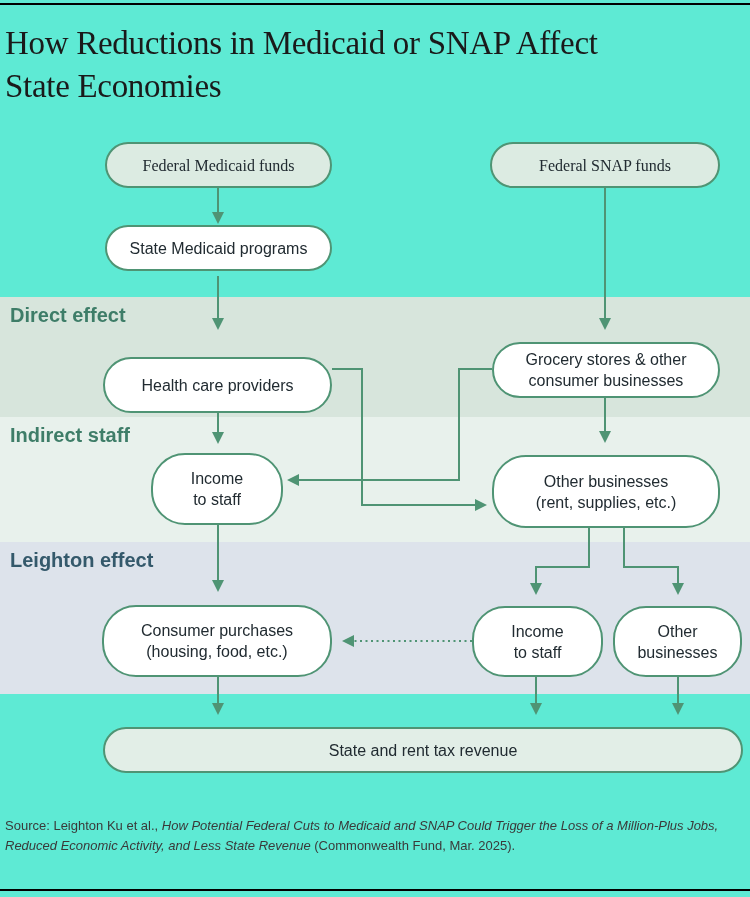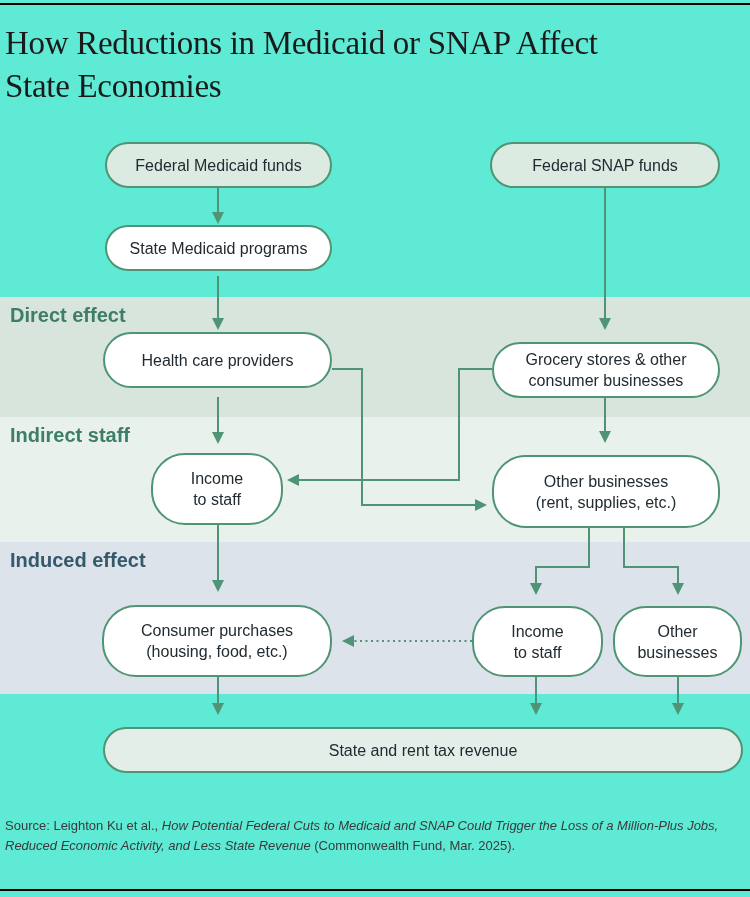--- a/index.html
+++ b/index.html
@@ -21,21 +21,21 @@
   .band.induced  { top:542px; height:152px; background:var(--band-induced,#dde3eb); }
   .band-label { position:absolute; left:10px; top:7px; font-size:20px; font-weight:bold; }
   .band-label.green { color:var(--label-green,#3e7d68); }
   .band-label.blue  { color:var(--label-blue,#34596b); }
   .node {
     position:absolute; display:flex; align-items:center; justify-content:center;
     text-align:center; box-sizing:border-box;
     background:var(--node-fill,#fff); border:2px solid var(--accent,#4f9474);
     color:var(--text-color,#212b31); font-size:16px; line-height:21px;
   }
-  .node.fund { background:var(--fund-fill,#dcebe2); }
+  .node.fund { background:var(--fund-fill,#dcebe2);font-family:Liberation Serif, serif; }
   .node.tax  { background:var(--tax-fill,#e2eee7); }
   svg.arrows { position:absolute; left:0; top:0; pointer-events:none; }
   svg.arrows path.flow { fill:none; stroke:var(--accent,#4f9474); stroke-width:2; }
   svg.arrows path.dotted { stroke-dasharray:2 3.5; }
   svg.arrows marker path { fill:var(--accent,#4f9474); }
   .source {
     position:absolute; left:5px; top:816px; width:742px;
     font-size:13px; line-height:19.5px; color:var(--source-color,#3a3a3a);
   }
   .source em { font-style:italic; }
@@ -53,21 +53,21 @@
     <span class="tline">State Economies</span>
   </h1>
 
   <div class="band direct">
     <div class="band-label green">Direct effect</div>
   </div>
   <div class="band indirect">
     <div class="band-label green">Indirect staff</div>
   </div>
   <div class="band induced">
-    <div class="band-label blue">Induced effect</div>
+    <div class="band-label blue">Leighton effect</div>
   </div>
 
   <svg class="arrows" width="750" height="897" viewBox="0 0 750 897">
     <defs>
       <marker id="ah" viewBox="0 0 10 10" refX="7.5" refY="5" markerWidth="12" markerHeight="12" markerUnits="userSpaceOnUse" orient="auto-start-reverse">
         <path d="M0,0 L10,5 L0,10 Z"></path>
       </marker>
     </defs>
     <path class="flow" marker-end="url(#ah)" d="M218,188 L218,221"></path>
     <path class="flow" marker-end="url(#ah)" d="M218,276 L218,327"></path>
@@ -84,21 +84,21 @@
     <path class="flow" marker-end="url(#ah)" d="M536,677 L536,712"></path>
     <path class="flow" marker-end="url(#ah)" d="M678,677 L678,712"></path>
   </svg>
 
   <div class="node fund" style="left:105px; top:142px; width:227px; height:46px; border-radius:23px;">Federal Medicaid funds</div>
 
   <div class="node fund" style="left:490px; top:142px; width:230px; height:46px; border-radius:23px;">Federal SNAP funds</div>
 
   <div class="node" style="left:105px; top:225px; width:227px; height:46px; border-radius:23px;">State Medicaid programs</div>
 
-  <div class="node" style="left:103px; top:332px; width:229px; height:56px; border-radius:28px;">Health care providers</div>
+  <div class="node" style="left:103px; top:357px; width:229px; height:56px; border-radius:28px;">Health care providers</div>
 
   <div class="node" style="left:492px; top:342px; width:228px; height:56px; border-radius:28px;">
       <span>Grocery stores &amp; other<br>consumer businesses</span>
     </div>
 
   <div class="node" style="left:151px; top:453px; width:132px; height:72px; border-radius:34px;">
       <span>Income<br>to staff</span>
     </div>
 
   <div class="node" style="left:492px; top:455px; width:228px; height:73px; border-radius:34px;">

